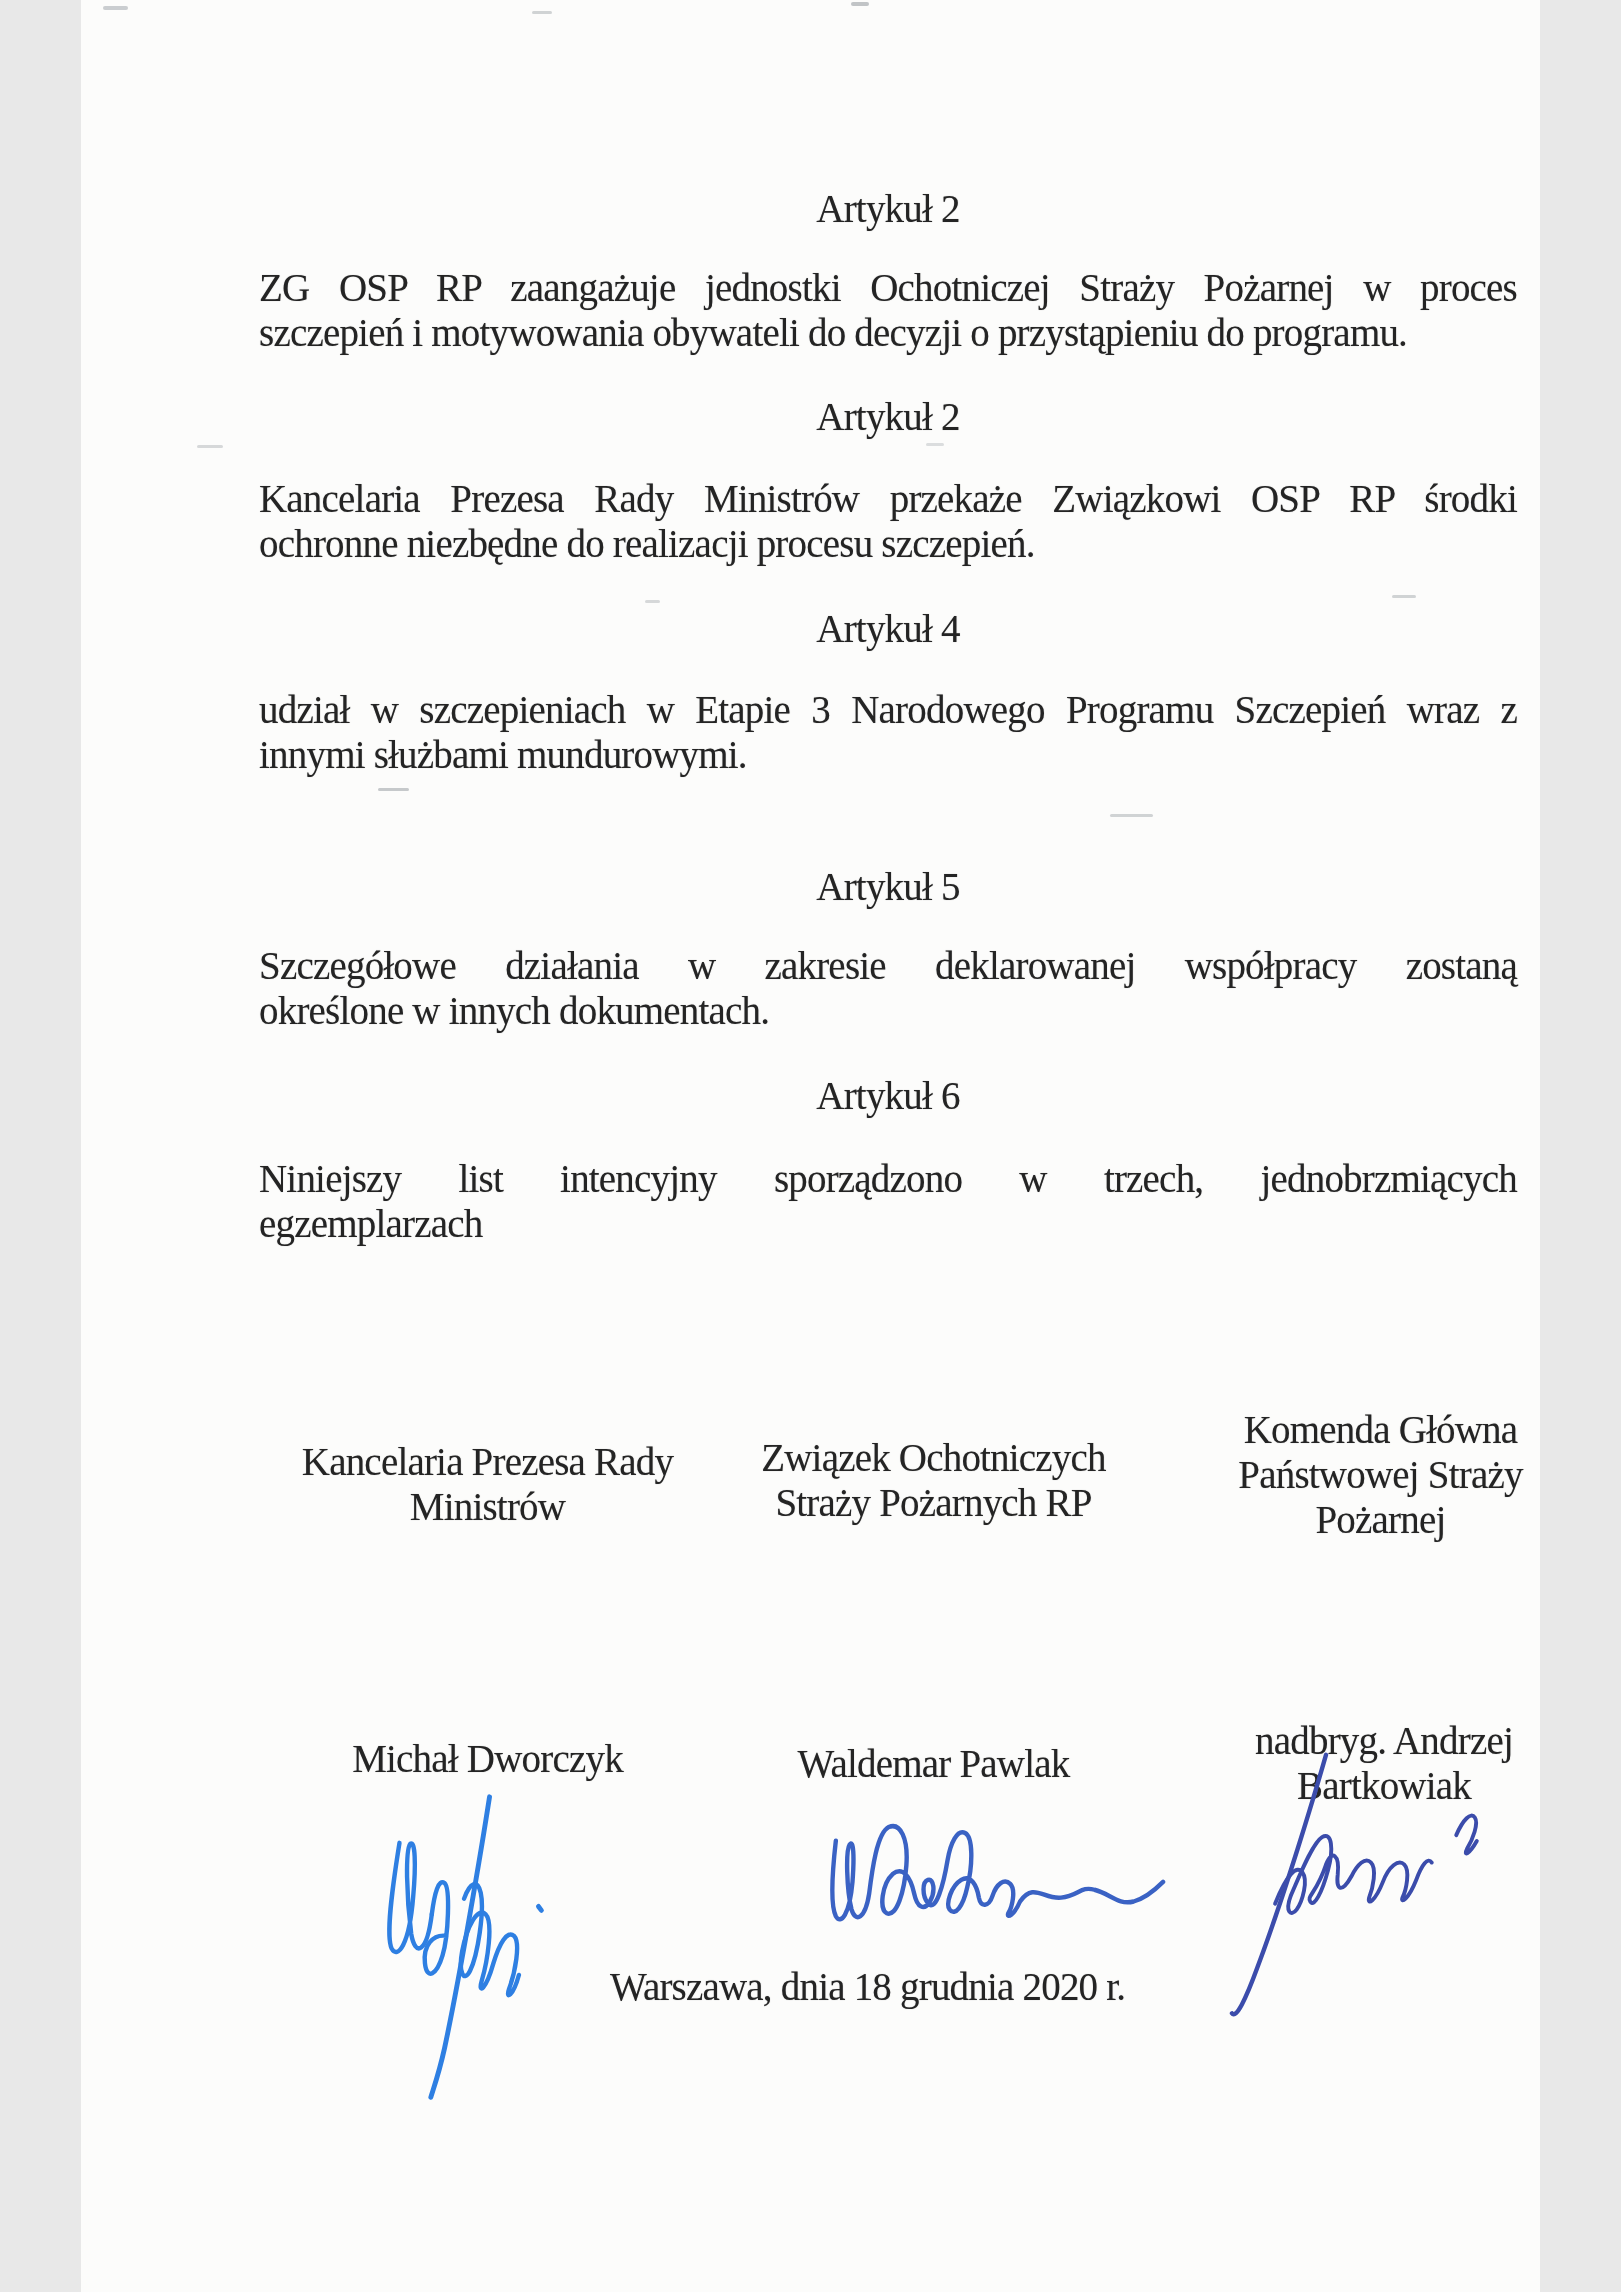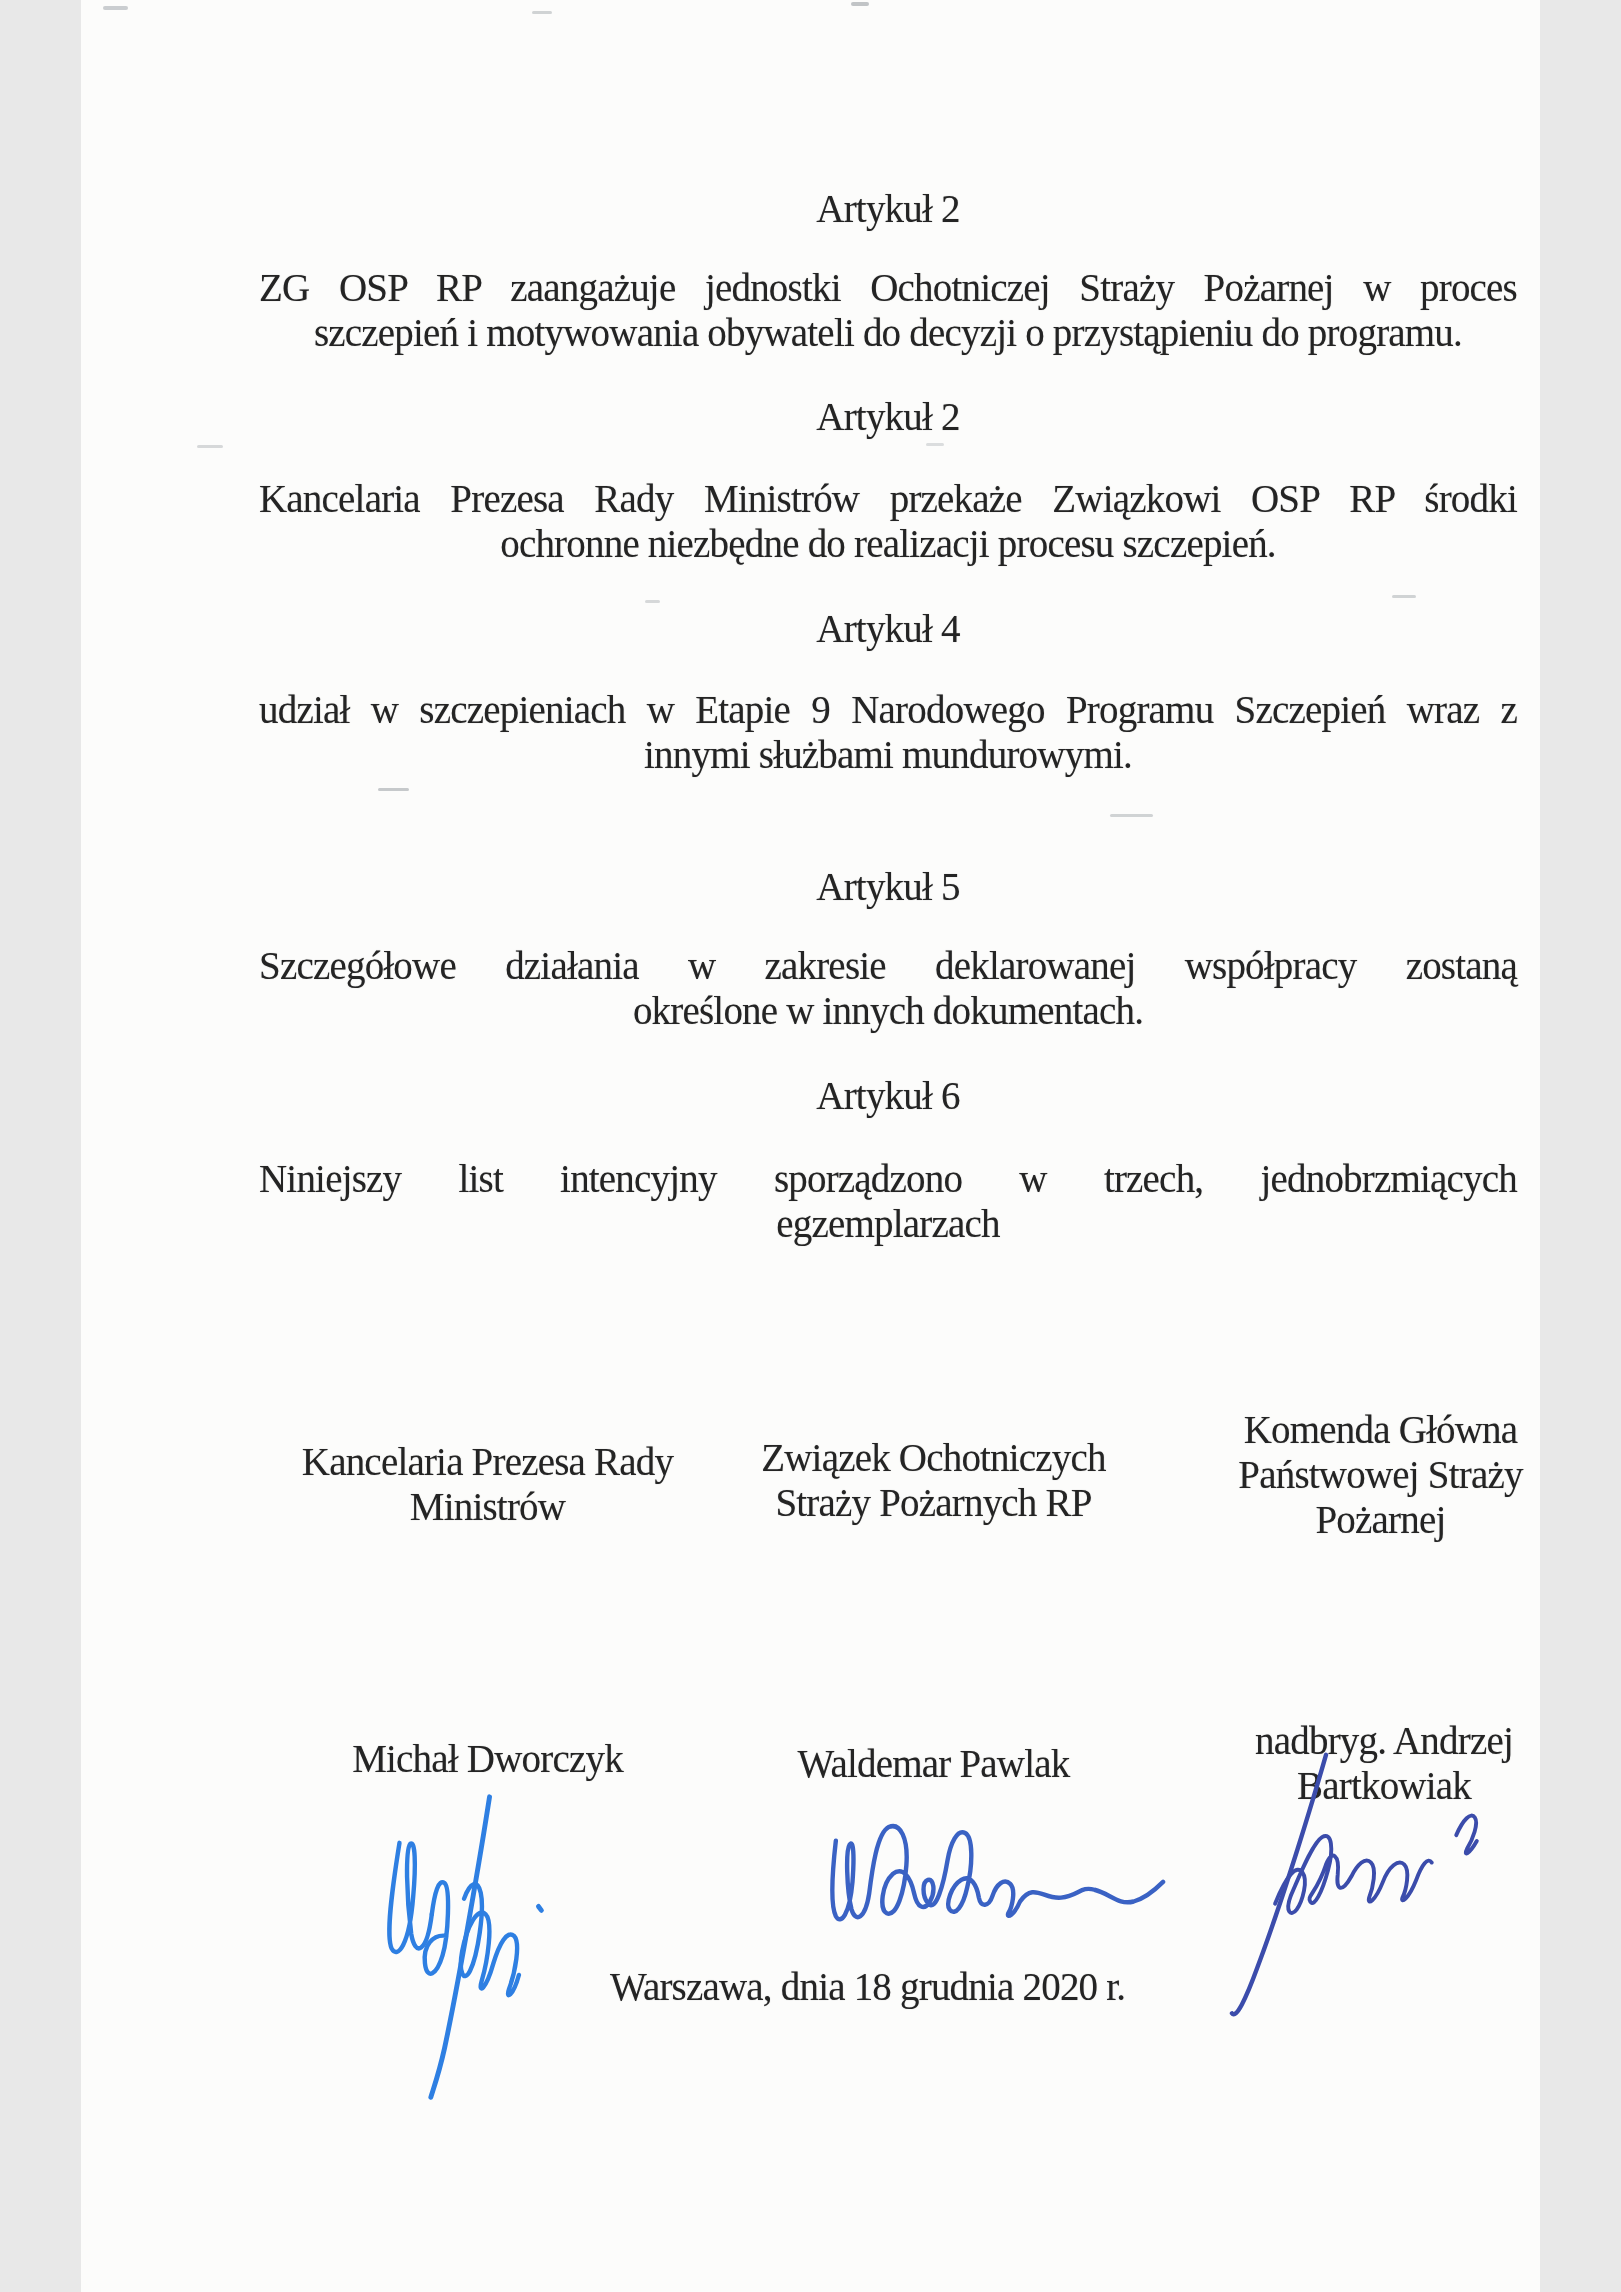--- a/index.html
+++ b/index.html
@@ -15,21 +15,21 @@
   .txt{
     position:absolute;
     font-size:39px;
     line-height:45px;
     letter-spacing:-0.8px;
     text-shadow:0 0 1px rgba(30,30,30,.35);
   }
   .col{left:178px;width:1258px;}
   .heading{text-align:center;}
   .jline{text-align:justify;text-align-last:justify;}
-  .lline{text-align:center;}
+  .lline{text-align:left;}
   .orgbox{text-align:center;}
   .namebox{text-align:center;}
   .artifact{position:absolute;background:#8f959b;border-radius:2px;}
   .sig{position:absolute;}
   .sig path{fill:none;stroke-linecap:round;stroke-linejoin:round;}
   .edge-streak{
     position:absolute;left:1612px;top:263px;width:2.9px;height:1407px;
     background:repeating-linear-gradient(180deg,
       rgba(90,95,100,.55) 0 25.5px, rgba(90,95,100,0) 25.5px 59px);
     opacity:.38;
@@ -59,21 +59,21 @@
   </div>
 
   <div class="txt col heading" style="top:394px;">Artykuł 2</div>
   <div class="txt col" style="top:476px;">
     <div class="jline">Kancelaria Prezesa Rady Ministrów przekaże Związkowi OSP RP środki</div>
     <div class="lline">ochronne niezbędne do realizacji procesu szczepień.</div>
   </div>
 
   <div class="txt col heading" style="top:606px;">Artykuł 4</div>
   <div class="txt col" style="top:687px;">
-    <div class="jline">udział w szczepieniach w Etapie 9 Narodowego Programu Szczepień wraz z</div>
+    <div class="jline">udział w szczepieniach w Etapie 3 Narodowego Programu Szczepień wraz z</div>
     <div class="lline">innymi służbami mundurowymi.</div>
   </div>
 
   <div class="txt col heading" style="top:864px;">Artykuł 5</div>
   <div class="txt col" style="top:943px;">
     <div class="jline">Szczegółowe działania w zakresie deklarowanej współpracy zostaną</div>
     <div class="lline">określone w innych dokumentach.</div>
   </div>
 
   <div class="txt col heading" style="top:1073px;">Artykuł 6</div>

